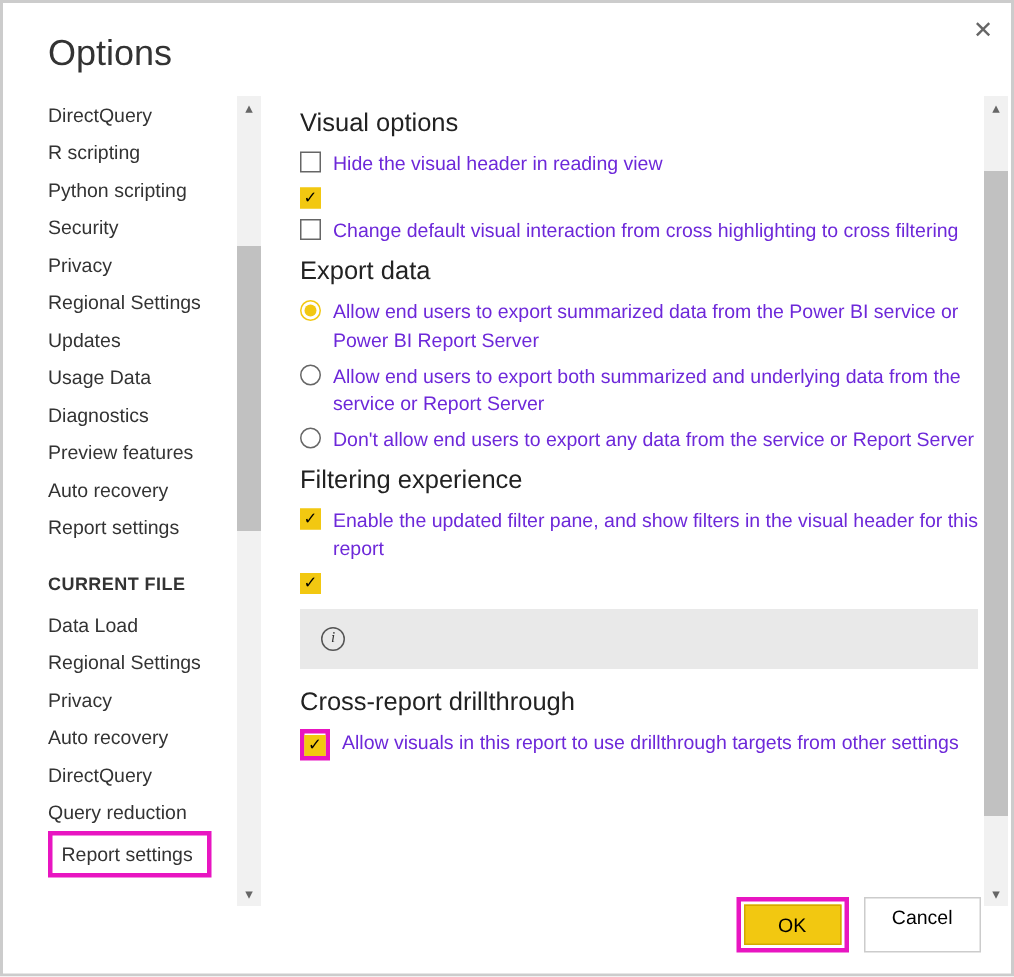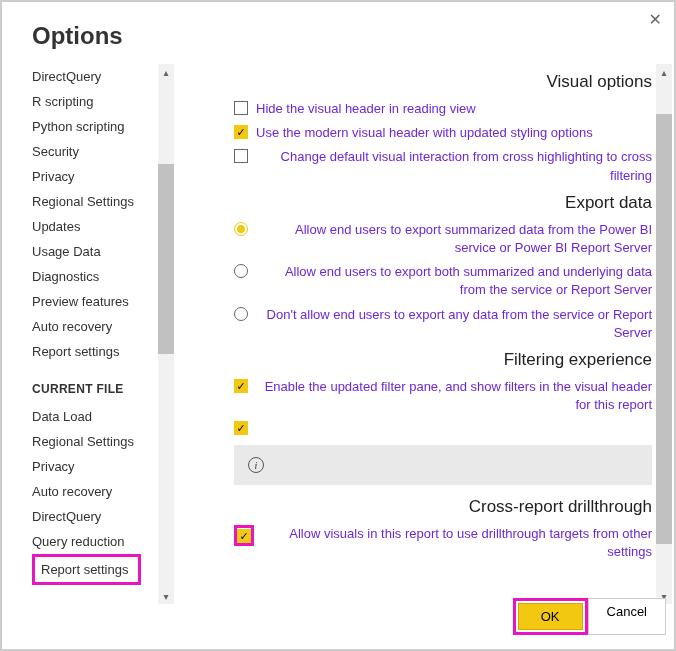--- a/index.html
+++ b/index.html
@@ -1,53 +1,53 @@
 <!DOCTYPE html>
 <html><head>
 <meta charset="utf-8">
 <style>
   * { box-sizing: border-box; }
   html, body { margin: 0; padding: 0; font-family: "Segoe UI", Arial, sans-serif; background: #fff; }
   .window { width: 676px; height: 651px; border: 2px solid #ccc; position: relative; background: #fff; }
   .close { position: absolute; top: 8px; right: 12px; font-size: 16px; color: #666; cursor: pointer; }
-  .title { font-size: 24px; font-weight: 700; color: #333; padding: 20px 0 14px 30px; }
-  .body { display: flex; height: 540px; gap: 34px; }
+  .title { font-size: 24px; font-weight: 400; color: #333; padding: 20px 0 14px 30px; }
+  .body { display: flex; height: 540px; }
   .sidebar { width: 162px; margin-left: 10px; overflow: hidden; position: relative; }
   .sidebar-inner { padding-left: 20px; }
   .nav-item { font-size: 13px; color: #333; padding: 5px 0; cursor: pointer; }
   .section-header { font-size: 12px; font-weight: 600; letter-spacing: 0.3px; color: #333; padding: 18px 0 8px 0; }
   .sidebar-scroll { position: absolute; right: 0; top: 0; width: 16px; height: 100%; background: #f1f1f1; }
   .sidebar-thumb { position: absolute; right: 0; top: 100px; width: 16px; height: 190px; background: #c1c1c1; }
   .sidebar-arrow { position: absolute; right: 0; width: 16px; height: 16px; display:flex; align-items:center; justify-content:center; color:#666; font-size:10px; }
   .sidebar-arrow.up { top: 0; }
   .sidebar-arrow.down { bottom: 0; }
   .highlight-box { border: 3px solid #e815c1; display: inline-block; }
 
-  .main { flex: 1; padding: 0 22px 0 26px; overflow: hidden; position: relative; text-align: right; }
+  .main { flex: 1; padding: 0 22px 0 26px; overflow: hidden; position: relative; }
   .main-scroll { position: absolute; right: 2px; top: 0; width: 16px; height: 100%; background: #f1f1f1; }
   .main-thumb { position: absolute; right: 2px; top: 50px; width: 16px; height: 430px; background: #c1c1c1; }
   .main-arrow { position: absolute; right: 2px; width: 16px; height: 16px; display:flex; align-items:center; justify-content:center; color:#666; font-size:10px;}
   .main-arrow.up { top: 0; }
   .main-arrow.down { bottom: 0; }
 
   .h2 { font-size: 17px; color: #222; margin: 8px 0 8px 0; font-weight: 400; }
   .opt { display: flex; align-items: flex-start; gap: 8px; font-size: 13px; color: #6d28d9; margin: 6px 0; line-height: 1.4; }
   .opt .box { width: 14px; height: 14px; flex: 0 0 14px; display:flex; align-items:center; justify-content:center; margin-top:1px;}
   .cb { border: 1px solid #666; background: #fff; }
   .cb.checked { background: #f2c811; border-color: #f2c811; }
   .cb.checked::after { content: "✓"; font-size: 11px; color: #000; line-height: 12px; }
   .rb { border: 1px solid #666; border-radius: 50%; background: #fff; position: relative; }
   .rb.checked { border-color: #f2c811; }
   .rb.checked::after { content: ""; width: 8px; height: 8px; background: #f2c811; border-radius: 50%; position: absolute; top: 2px; left: 2px; }
   .feedback { background: #e9e9e9; padding: 12px 14px; margin: 10px 0 12px 0; display: flex; gap: 10px; font-size: 13px; color: #333; line-height:1.5;}
   .feedback a { color: #1a6dcc; text-decoration: none; }
   .info-icon { width: 16px; height: 16px; border: 1px solid #555; border-radius: 50%; display:flex; align-items:center; justify-content:center; font-size:10px; font-style:italic; font-family: serif; flex:0 0 16px;}
   .cross-hl { border: 3px solid #e815c1; display:inline-flex; padding:0px; }
 
-  .footer { position: absolute; bottom: 14px; right: 8px; display: flex; }
+  .footer { position: absolute; bottom: 14px; right: 20px; display: flex; gap: 10px; }
   .btn { font-size: 13px; padding: 5px 18px; border: 1px solid #ccc; background: #fff; cursor: pointer; }
   .btn.ok-hl { border: 3px solid #e815c1; padding:2px;}
   .btn-ok-inner { background: #f2c811; padding: 5px 22px; display:inline-block; border:1px solid #d4a800;}
 </style>
 </head>
 <body>
 
 <div class="window">
   <div class="close">✕</div>
   <div class="title">Options</div>
@@ -62,21 +62,20 @@
     </div>
 
     <div class="main">
       <div class="h2">Visual options</div>
       <div class="opt">
           <span class="box cb"></span>
           <span>Hide the visual header in reading view</span>
         </div>
       <div class="opt">
           <span class="box cb checked"></span>
-          <span>Use the modern visual header with updated styling options</span>
         </div>
       <div class="opt">
           <span class="box cb"></span>
           <span>Change default visual interaction from cross highlighting to cross filtering</span>
         </div>
 
       <div class="h2">Export data</div>
       <div class="opt">
           <span class="box rb checked"></span>
           <span>Allow end users to export summarized data from the Power BI service or Power BI Report Server</span>

